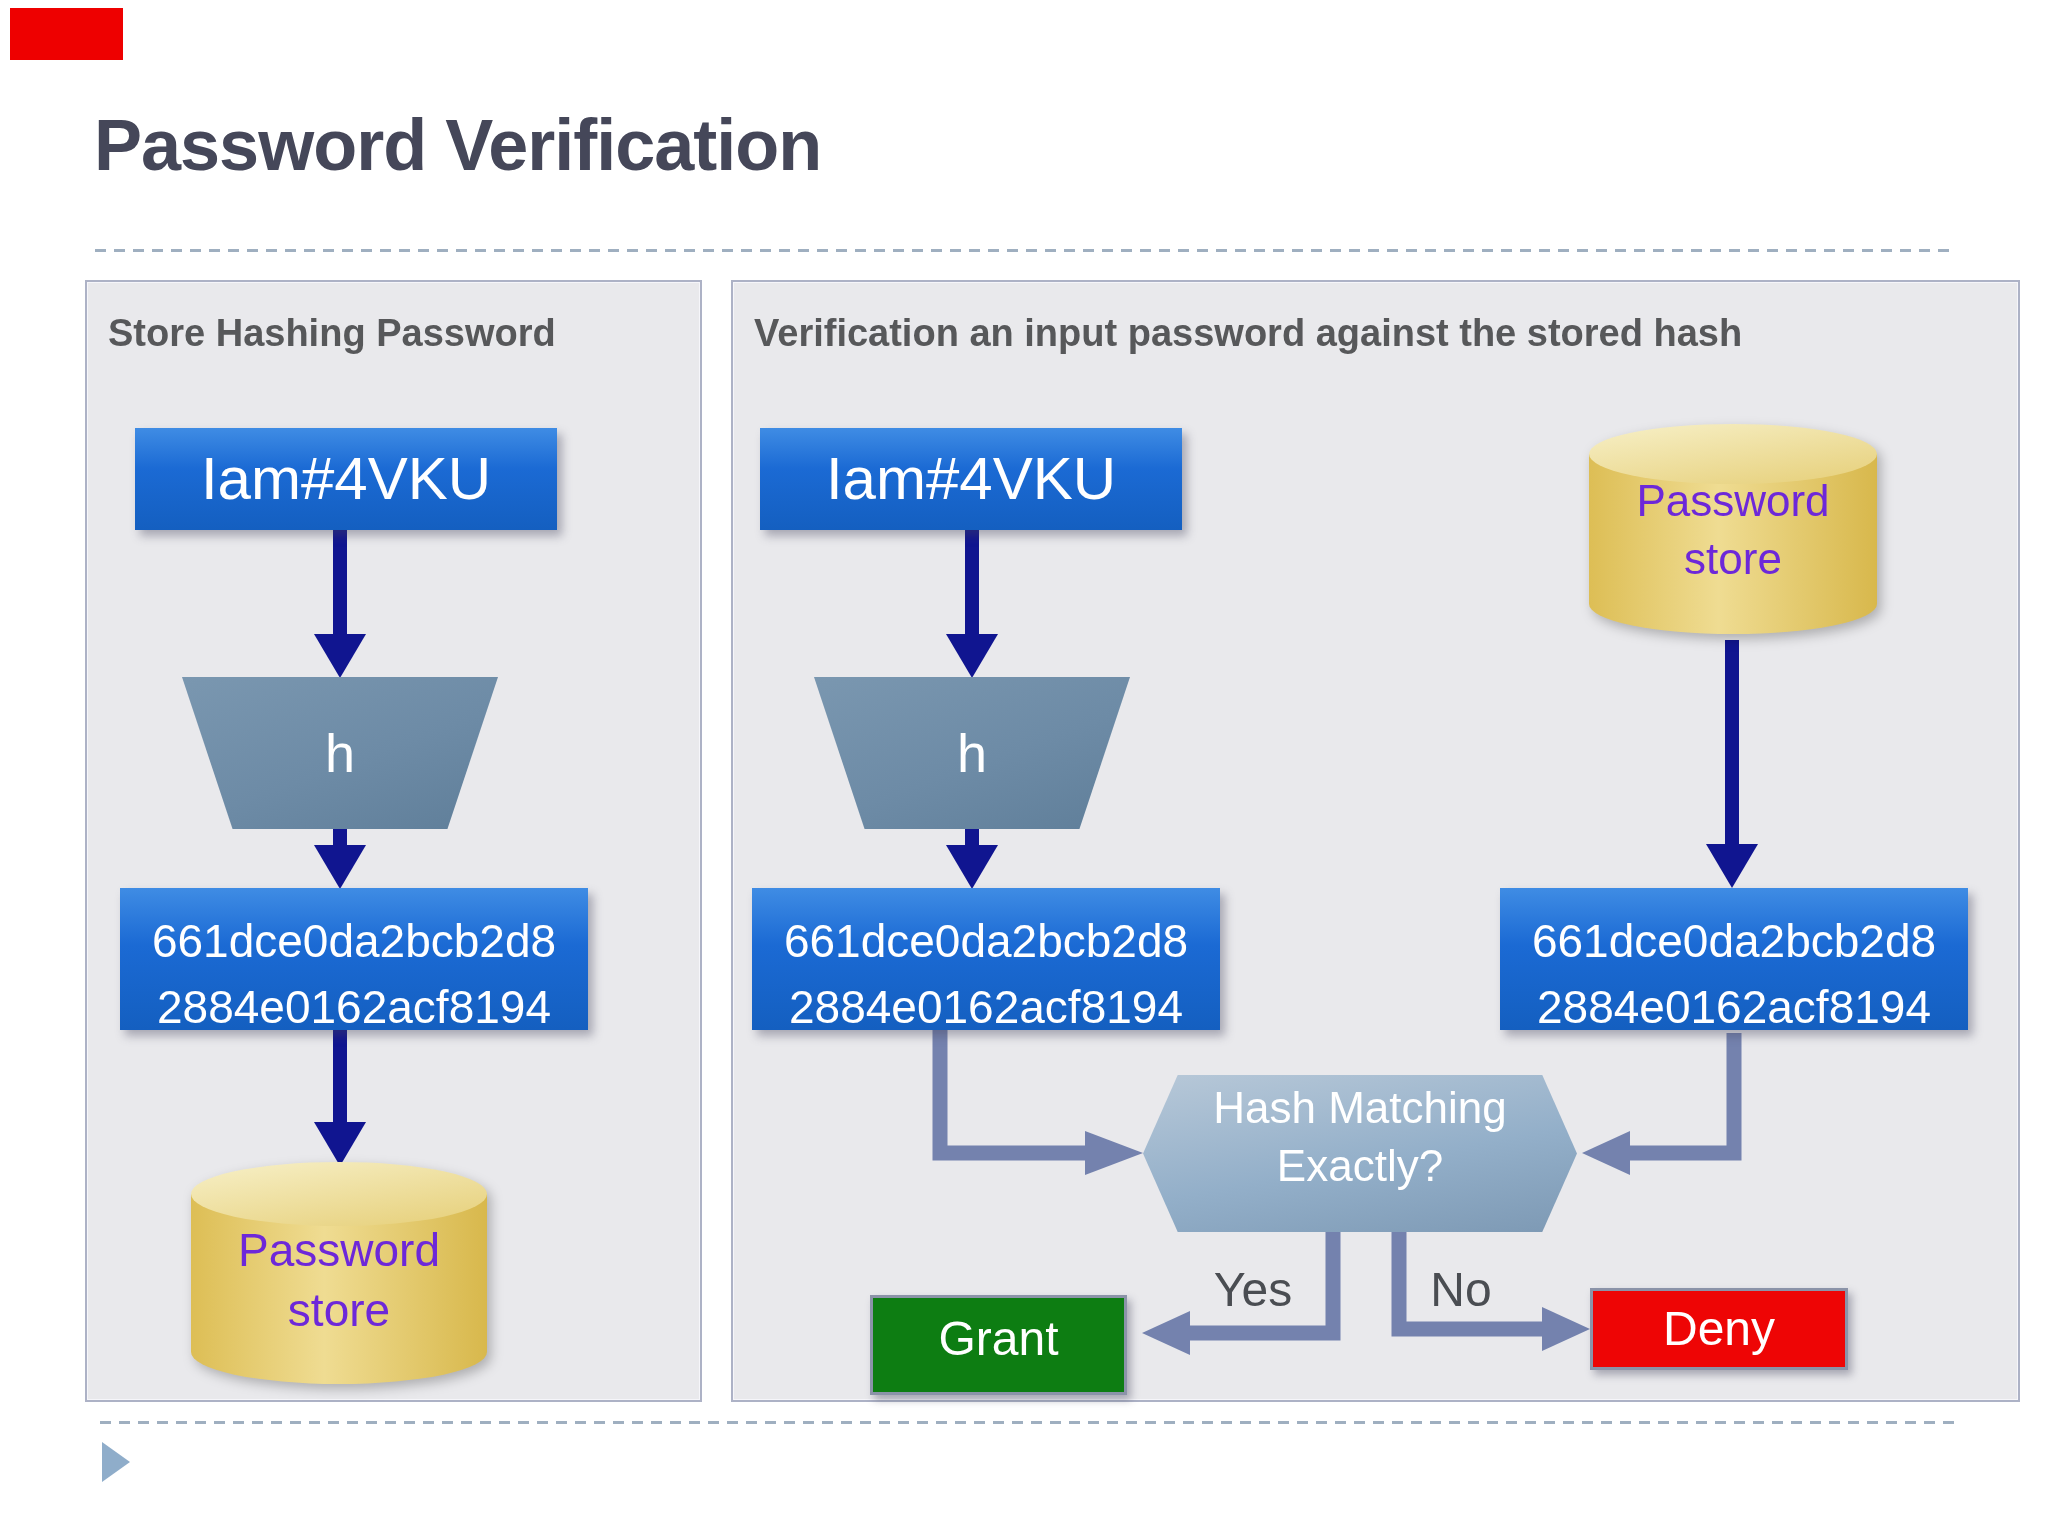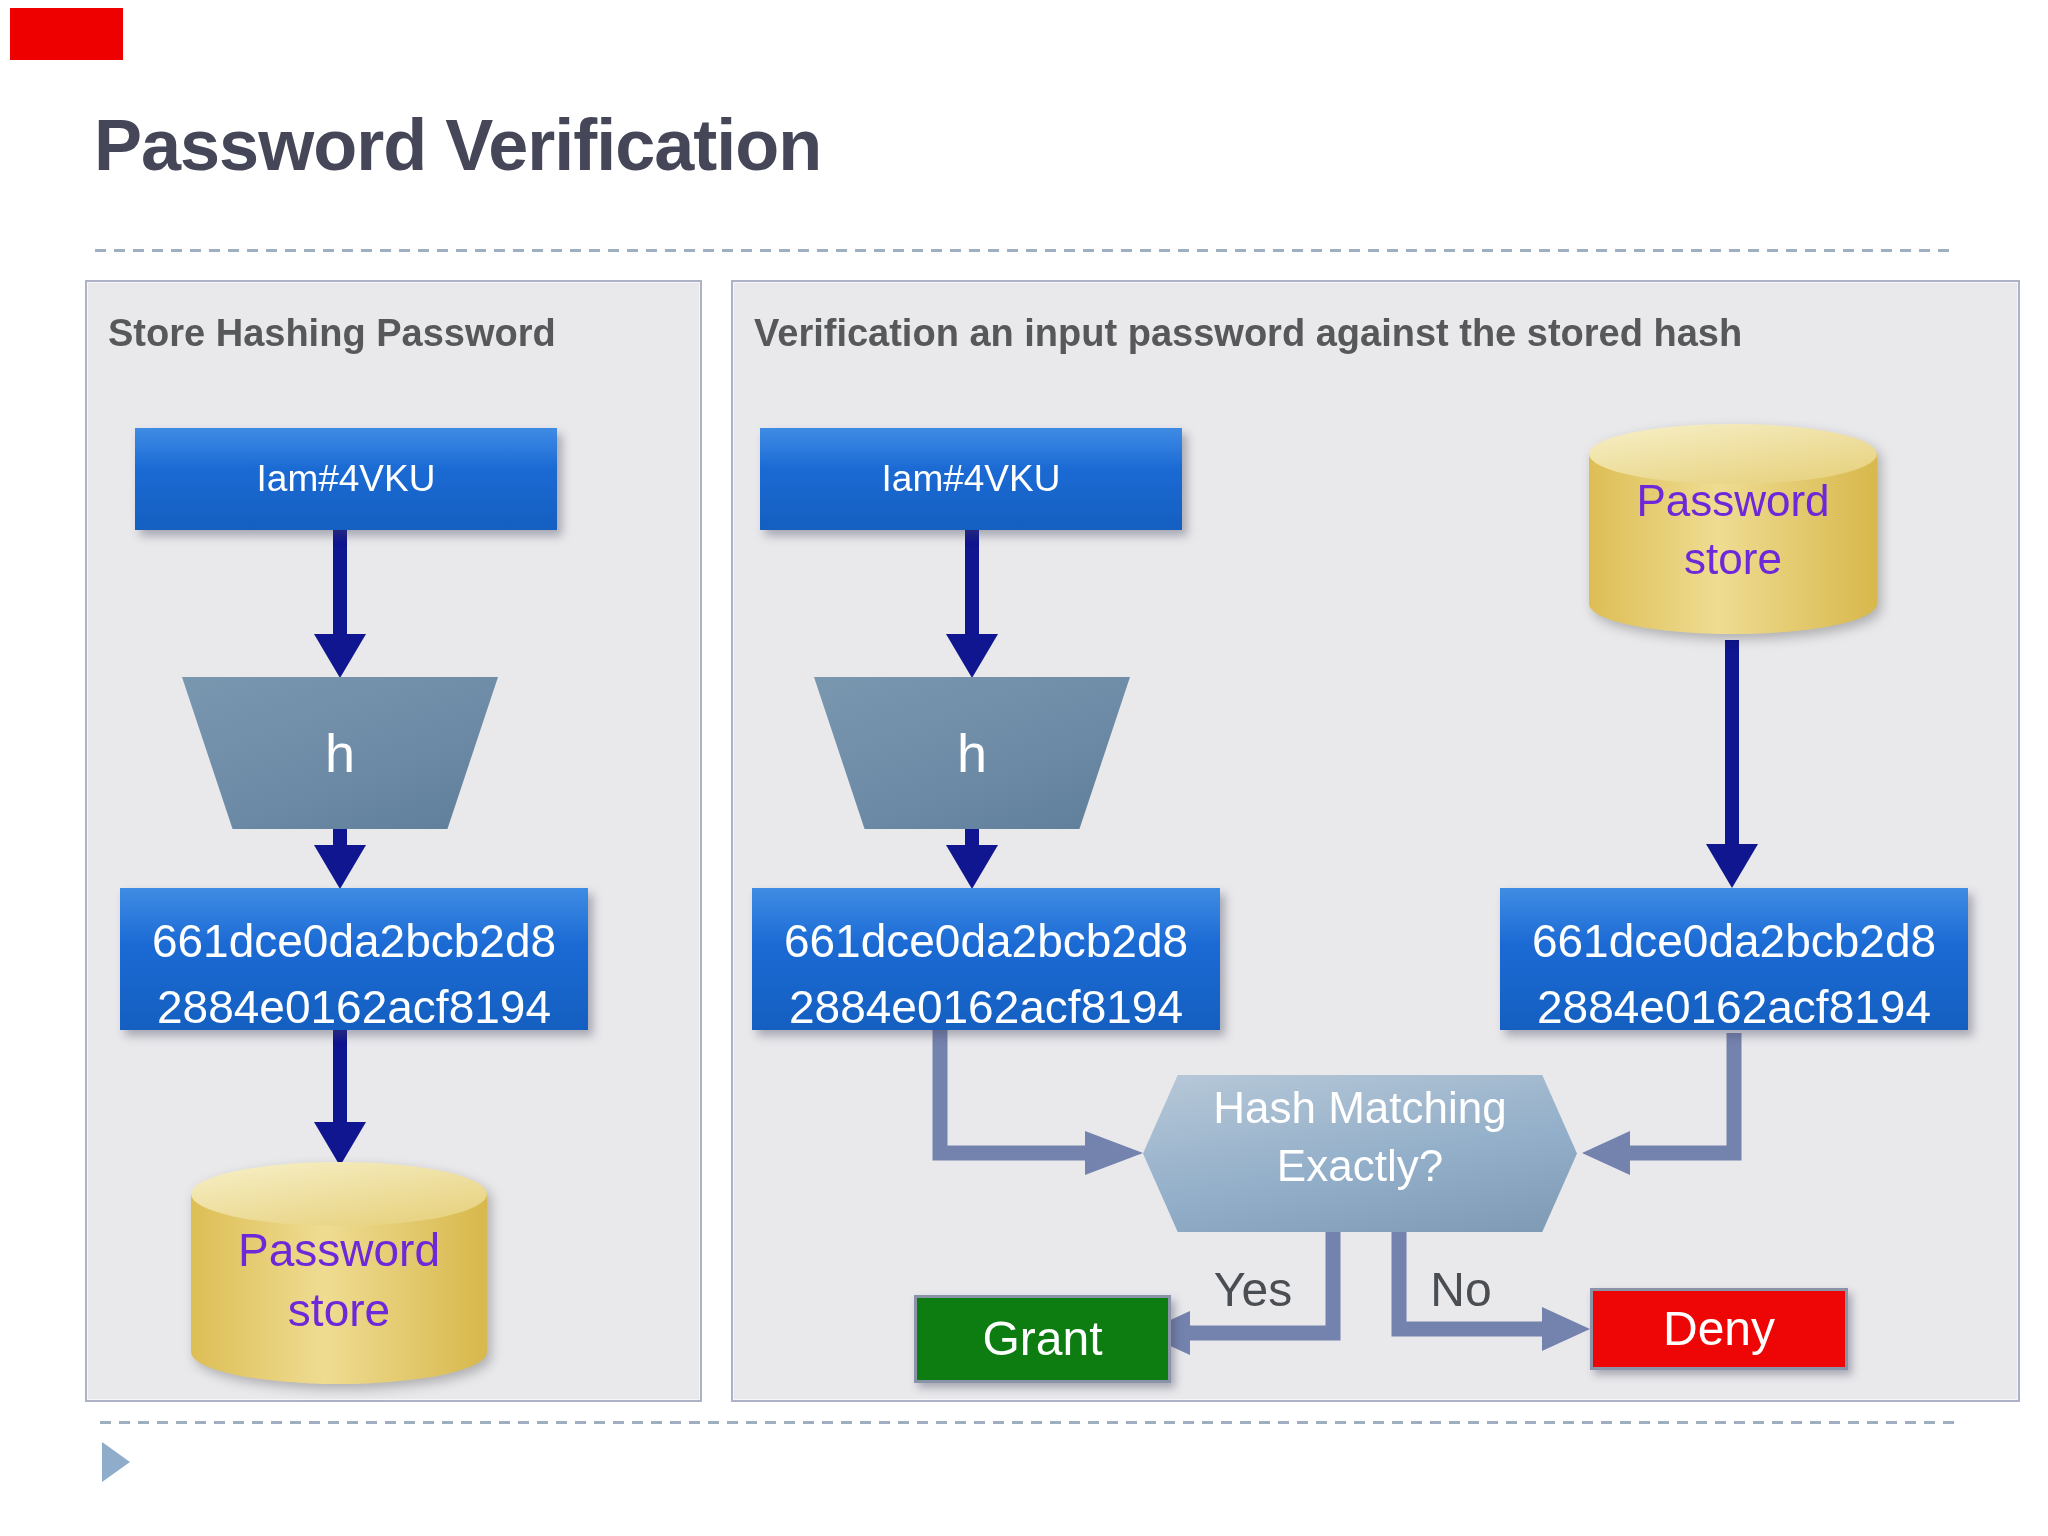--- a/index.html
+++ b/index.html
@@ -20,21 +20,21 @@
 
   
   .panel{background:#e9e9ec;border:2px solid #adb2c6;box-shadow:0 0 0 1px #f6f6fa inset;}
   .panel-left{left:85px;top:280px;width:613px;height:1118px;}
   .panel-right{left:731px;top:280px;width:1285px;height:1118px;}
   .panel-header{font-size:38px;font-weight:bold;color:#57585a;}
 
   
   .bluebox{background:linear-gradient(180deg,#3f8ce4 0%,#1b6ad4 40%,#145fc0 100%);
            color:#ffffff;text-align:center;box-shadow:5px 6px 9px rgba(70,70,95,.40);}
-  .pwbox{width:422px;height:102px;font-size:37px;line-height:102px;}
+  .pwbox{width:422px;height:102px;font-size:60px;line-height:102px;}
   .hashbox{width:468px;height:142px;font-size:46px;padding-top:20px;box-sizing:border-box;}
   .hashbox .ln{line-height:66px;}
 
   
   .funnel{width:316px;height:152px;background:linear-gradient(160deg,#7a97b0 0%,#6d8ba6 55%,#5f7e99 100%);
           clip-path:polygon(0 0,100% 0,84% 100%,16% 100%);
           display:flex;align-items:center;justify-content:center;
           color:#ffffff;font-size:54px;filter:drop-shadow(4px 4px 5px rgba(0,0,0,.25));}
 
   
@@ -46,21 +46,21 @@
            background:linear-gradient(170deg,#b7c8d8 0%,#93afc9 55%,#7d99b4 100%);
            color:#ffffff;text-align:center;font-size:44px;padding-top:4px;box-sizing:border-box;}
   .hexagon .ln{line-height:58px;}
 
   
   .branch-label{width:110px;text-align:center;font-size:48px;color:#4a4d52;}
 
   
   .result{color:#ffffff;text-align:center;font-size:48px;border:3px solid #8b93a8;
           box-sizing:border-box;box-shadow:4px 5px 8px rgba(70,70,95,.40);}
-  .grant{left:870px;top:1295px;width:257px;height:88px;line-height:82px;background:#0d7d12;margin-left:44px;}
+  .grant{left:870px;top:1295px;width:257px;height:100px;line-height:82px;background:#0d7d12;}
   .deny{left:1590px;top:1288px;width:258px;height:82px;line-height:76px;background:#ee0505;}
 
   
   .triangle{left:102px;top:1442px;width:0;height:0;
             border-left:28px solid #8fadca;border-top:20px solid transparent;border-bottom:20px solid transparent;}
 
   svg.conn{overflow:visible;}
 </style>
 </head>
 <body>

